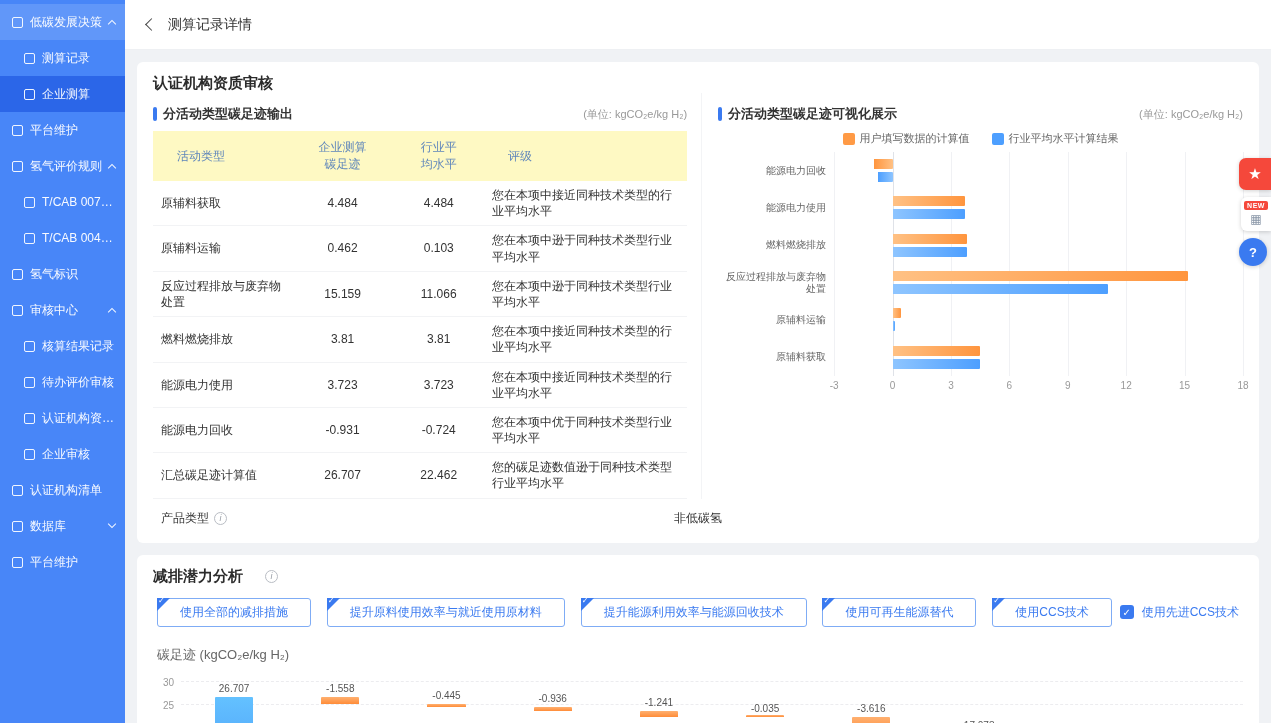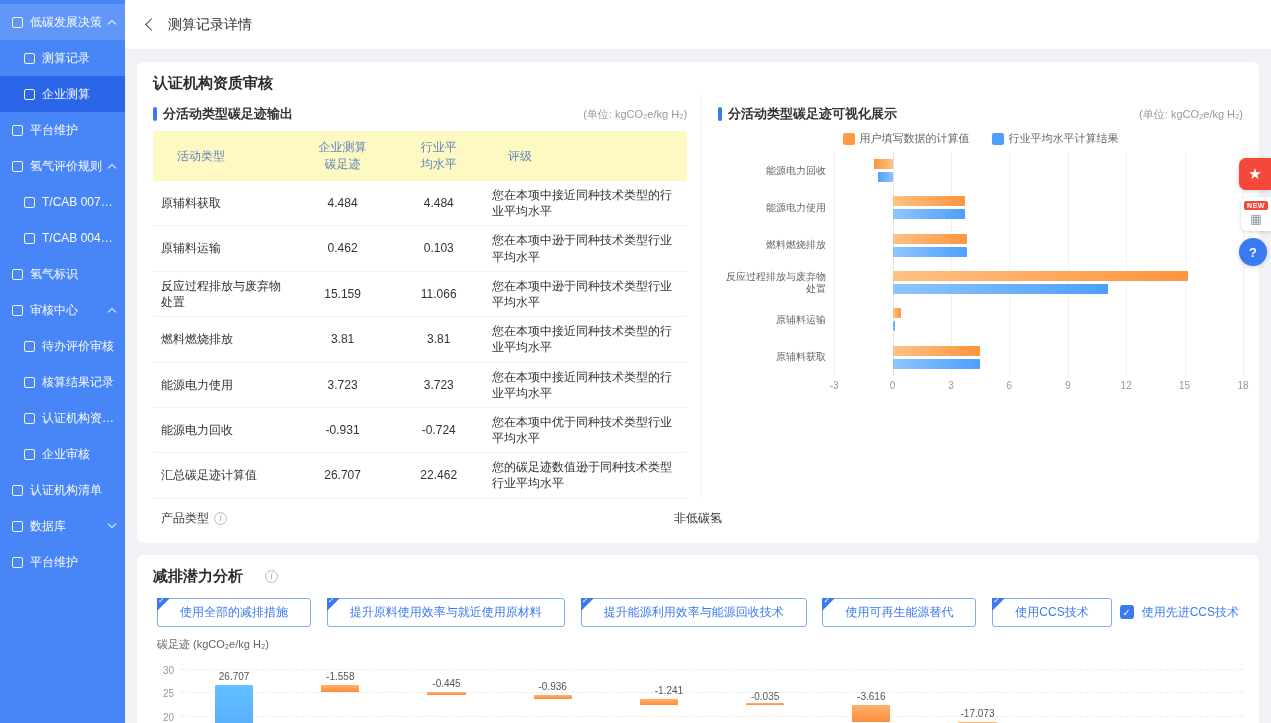--- a/index.html
+++ b/index.html
@@ -88,21 +88,21 @@
     font-size:12px;padding:5px 22px;border-radius:3px;cursor:pointer;white-space:nowrap;
     font-family:inherit}
   .measure-btn::before{content:"";position:absolute;left:-1px;top:-1px;
     border-top:13px solid #3a7af0;border-right:13px solid transparent}
   .measure-btn::after{content:"✓";position:absolute;left:0;top:-3px;color:#fff;font-size:8px}
   .ccs-group{display:flex;align-items:center;gap:8px}
   .checkbox{width:14px;height:14px;background:#3a7af0;border-radius:3px;color:#fff;
     font-size:10px;display:inline-flex;align-items:center;justify-content:center;cursor:pointer;
     flex-shrink:0}
   .checkbox-label{font-size:12px;color:#3a7af0;cursor:pointer;white-space:nowrap}
-  .wf-ylabel{font-size:11px;color:#666;margin:10px 0 18px 4px}
+  .wf-ylabel{font-size:13px;color:#666;margin:19px 0 18px 4px}
 
   
   .wf-body{display:flex;height:142px}
   .wf-yaxis{width:28px;position:relative;flex-shrink:0}
   .wf-ytick{position:absolute;right:7px;transform:translateY(50%);font-size:10px;color:#999}
   .wf-plot{flex:1;position:relative;border-bottom:1px solid #e4e6ea}
   .wf-grid{position:absolute;left:0;right:0;height:0;border-top:1px dashed #ececef}
   .wf-bar{position:absolute;border-radius:1px 1px 0 0}
   .wf-val{position:absolute;transform:translateX(-50%);font-size:10px;color:#555;white-space:nowrap}
 
@@ -161,25 +161,25 @@
           <span class="s-icon"></span>
           <span class="s-label">氢气标识</span>
         </div>
         <div class="s-item">
           <span class="s-icon"></span>
           <span class="s-label">审核中心</span>
           <span class="chev up"></span>
         </div>
         <div class="s-item child">
           <span class="s-icon"></span>
+          <span class="s-label">核算结果记录</span>
+        </div>
+        <div class="s-item child">
+          <span class="s-icon"></span>
           <span class="s-label">待办评价审核</span>
-        </div>
-        <div class="s-item child">
-          <span class="s-icon"></span>
-          <span class="s-label">核算结果记录</span>
         </div>
         <div class="s-item child">
           <span class="s-icon"></span>
           <span class="s-label">认证机构资质审核</span>
         </div>
         <div class="s-item child">
           <span class="s-icon"></span>
           <span class="s-label">企业审核</span>
         </div>
         <div class="s-item">
@@ -393,21 +393,21 @@
                 <div class="wf-grid" style="bottom: 100%;"></div>
                 <div class="wf-bar" style="left: 3.2%; width: 3.6%; bottom: 0%; height: max(89.0233%, 2px); background: linear-gradient(rgb(99, 193, 255), rgb(63, 135, 245));"></div>
                 <div class="wf-val" style="left: 5%; bottom: calc(89.0233% + 3px);">26.707</div>
                 <div class="wf-bar" style="left: 13.2%; width: 3.6%; bottom: 83.83%; height: max(5.19333%, 2px); background: linear-gradient(rgb(255, 176, 112), rgb(255, 140, 56));"></div>
                 <div class="wf-val" style="left: 15%; bottom: calc(89.0233% + 3px);">-1.558</div>
                 <div class="wf-bar" style="left: 23.2%; width: 3.6%; bottom: 82.3467%; height: max(1.48333%, 2px); background: linear-gradient(rgb(255, 176, 112), rgb(255, 140, 56));"></div>
                 <div class="wf-val" style="left: 25%; bottom: calc(83.83% + 3px);">-0.445</div>
                 <div class="wf-bar" style="left: 33.2%; width: 3.6%; bottom: 79.2267%; height: max(3.12%, 2px); background: linear-gradient(rgb(255, 176, 112), rgb(255, 140, 56));"></div>
                 <div class="wf-val" style="left: 35%; bottom: calc(82.3467% + 3px);">-0.936</div>
                 <div class="wf-bar" style="left: 43.2%; width: 3.6%; bottom: 75.09%; height: max(4.13667%, 2px); background: linear-gradient(rgb(255, 176, 112), rgb(255, 140, 56));"></div>
-                <div class="wf-val" style="left: 45%; bottom: calc(79.2267% + 3px); margin-left: 10px;">-1.241</div>
+                <div class="wf-val" style="left: 45%; bottom: calc(79.2267% + 3px);">-1.241</div>
                 <div class="wf-bar" style="left: 53.2%; width: 3.6%; bottom: 74.9733%; height: max(0.116667%, 2px); background: linear-gradient(rgb(255, 176, 112), rgb(255, 140, 56));"></div>
                 <div class="wf-val" style="left: 55%; bottom: calc(75.09% + 3px);">-0.035</div>
                 <div class="wf-bar" style="left: 63.2%; width: 3.6%; bottom: 62.92%; height: max(12.0533%, 2px); background: linear-gradient(rgb(255, 176, 112), rgb(255, 140, 56));"></div>
                 <div class="wf-val" style="left: 65%; bottom: calc(74.9733% + 3px);">-3.616</div>
                 <div class="wf-bar" style="left: 73.2%; width: 3.6%; bottom: 6.01%; height: max(56.91%, 2px); background: linear-gradient(rgb(255, 176, 112), rgb(255, 140, 56));"></div>
                 <div class="wf-val" style="left: 75%; bottom: calc(62.92% + 3px);">-17.073</div>
               </div>
           </div>
 
         </div>

